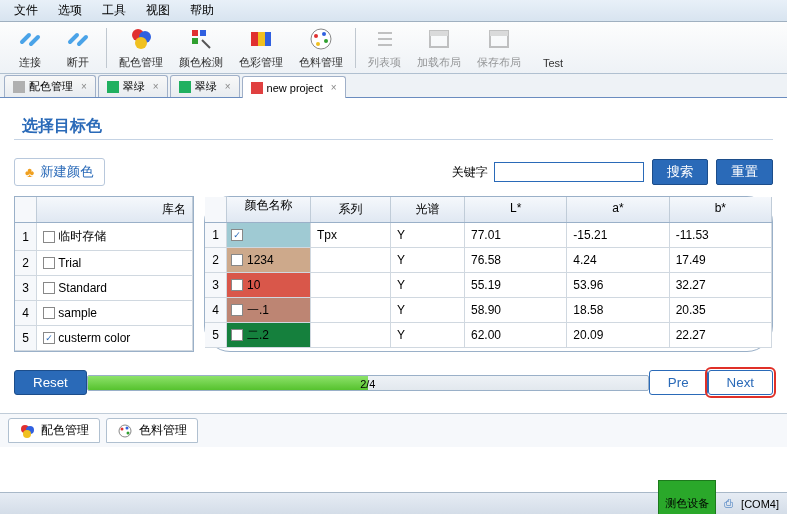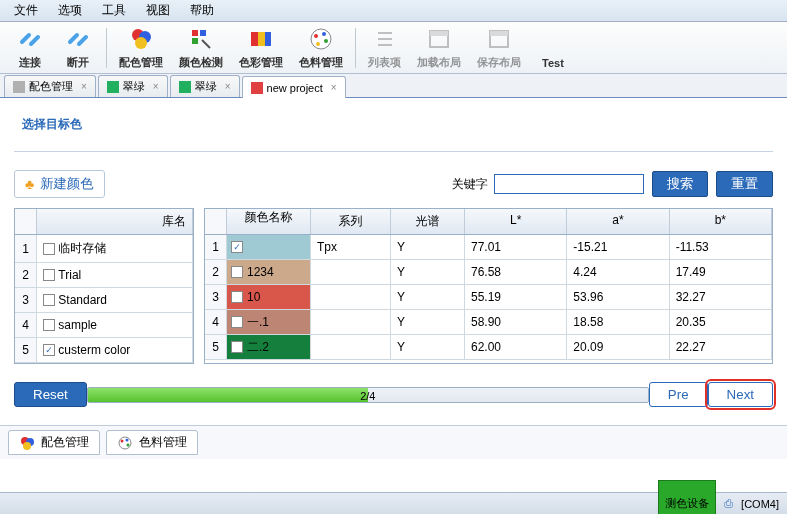--- a/index.html
+++ b/index.html
@@ -2,33 +2,33 @@
 <html><head>
 <meta charset="utf-8">
 <style>
 * { box-sizing: border-box; margin: 0; padding: 0; }
 body { font-family: "Microsoft YaHei", SimSun, Arial, sans-serif; font-size: 12px; background: #fff; width: 787px; height: 514px; overflow: hidden; position: relative; }
 
 .menubar { background: linear-gradient(#e8f0f8, #d8e4f0); border-bottom: 1px solid #a0b0c0; height: 22px; display: flex; align-items: center; padding: 0 4px; }
 .menubar span { padding: 3px 10px; color: #000; cursor: default; }
 
 .toolbar { background: linear-gradient(#fdfdfd, #eef2f6); border-bottom: 1px solid #b0c0d0; height: 52px; display: flex; align-items: center; padding: 0 6px; }
-.tb-item { display: flex; flex-direction: column; align-items: center; padding: 2px 8px; font-size: 11px; color: #333; cursor: default; min-width: 48px; font-weight: bold; }
+.tb-item { display: flex; flex-direction: column; align-items: center; padding: 2px 8px; font-size: 11px; color: #333; cursor: default; min-width: 48px; }
 .tb-item .ic { width: 28px; height: 28px; display: flex; align-items: center; justify-content: center; margin-bottom: 2px; }
 .tb-item.dim { opacity: 0.5; }
 .tb-sep { width: 1px; height: 40px; background: #c0c8d0; margin: 0 4px; }
 
 .doc-tabs { display: flex; align-items: flex-end; background: #eef2f6; border-bottom: 1px solid #6a8cbf; height: 24px; padding-left: 4px; }
 .dtab { display: flex; align-items: center; gap: 4px; padding: 3px 8px; border: 1px solid #a0b0c8; border-bottom: none; margin-right: 2px; background: linear-gradient(#f8f8f8,#e8ecf0); border-radius: 3px 3px 0 0; font-size: 11px; height: 22px; }
 .dtab.active { background: #fff; position: relative; top: 1px; }
 .dtab .x { color: #888; font-size: 10px; margin-left: 4px; }
 .dsq { width: 12px; height: 12px; }
 
 .workspace { padding: 8px 14px; background: #fff; }
-.page-title { color: #2a6ab8; font-size: 12px; font-weight: bold; margin: 10px 0 18px 8px; }
+.page-title { color: #2a6ab8; font-size: 16px; font-weight: bold; margin: 10px 0 2px 8px; }
 
 .title-rule { height: 1px; background: #c5d3e4; margin-bottom: 18px; }
 
 .toprow { display: flex; align-items: center; margin-bottom: 10px; }
 .newcolor-btn { border: 1px solid #b8c8dc; background: #fff; border-radius: 3px; padding: 4px 10px; color: #2a6ab8; display: flex; align-items: center; gap: 6px; }
 .newcolor-btn .dot { color: #f0a020; font-size: 14px; }
 .kw-label { margin-left: auto; margin-right: 6px; }
 .kw-input { width: 150px; height: 20px; border: 1px solid #2a6ab8; padding: 0 4px; }
 .pbtn { background: #2a6ab8; color: #fff; border: 1px solid #1c4d8a; padding: 3px 14px; margin-left: 8px; border-radius: 2px; }
 
@@ -38,21 +38,21 @@
 .grid-head { background: linear-gradient(#f5f8fc,#e0e8f2); border-bottom: 1px solid #9ab0c8; display: flex; }
 .gh-cell { border-right: 1px solid #c0ccd8; padding: 4px 6px; text-align: center; font-size: 12px; }
 .grid-body { background: #fff; }
 .grow { display: flex; border-bottom: 1px solid #d0d8e0; align-items: stretch; }
 .gcell { border-right: 1px solid #d0d8e0; padding: 5px 6px; display: flex; align-items: center; font-size: 12px; }
 .rownum { width: 22px; justify-content: center; background: #f6f8fb; }
 
 .lib-grid { width: 180px; }
 .lib-grid .name-col { flex: 1; text-align: right; }
 
-.color-grid { flex: 1; }
+.color-grid { flex: 1; border-radius: 26px; }
 .color-grid .cname { width: 84px; padding: 0; }
 .cname-inner { display: flex; align-items: center; gap: 4px; width: 100%; height: 100%; padding: 3px 4px; }
 .ck { width: 12px; height: 12px; border: 1px solid #888; background: #fff; display: inline-flex; align-items: center; justify-content: center; font-size: 9px; color: #2a6ab8; }
 .ser { width: 80px; }
 .spec { width: 74px; }
 .lcol, .acol, .bcol { flex: 1; }
 
 .bottom-ctrl { display: flex; align-items: center; margin-top: 18px; }
 .reset-btn { background: #2a6ab8; color: #fff; border: 1px solid #1c4d8a; border-radius: 3px; padding: 4px 18px; }
 .prog { flex: 1; height: 16px; border: 1px solid #9ab0c8; border-radius: 2px; background: linear-gradient(#eef2f6,#e2e8ee); position: relative; overflow: hidden; }

